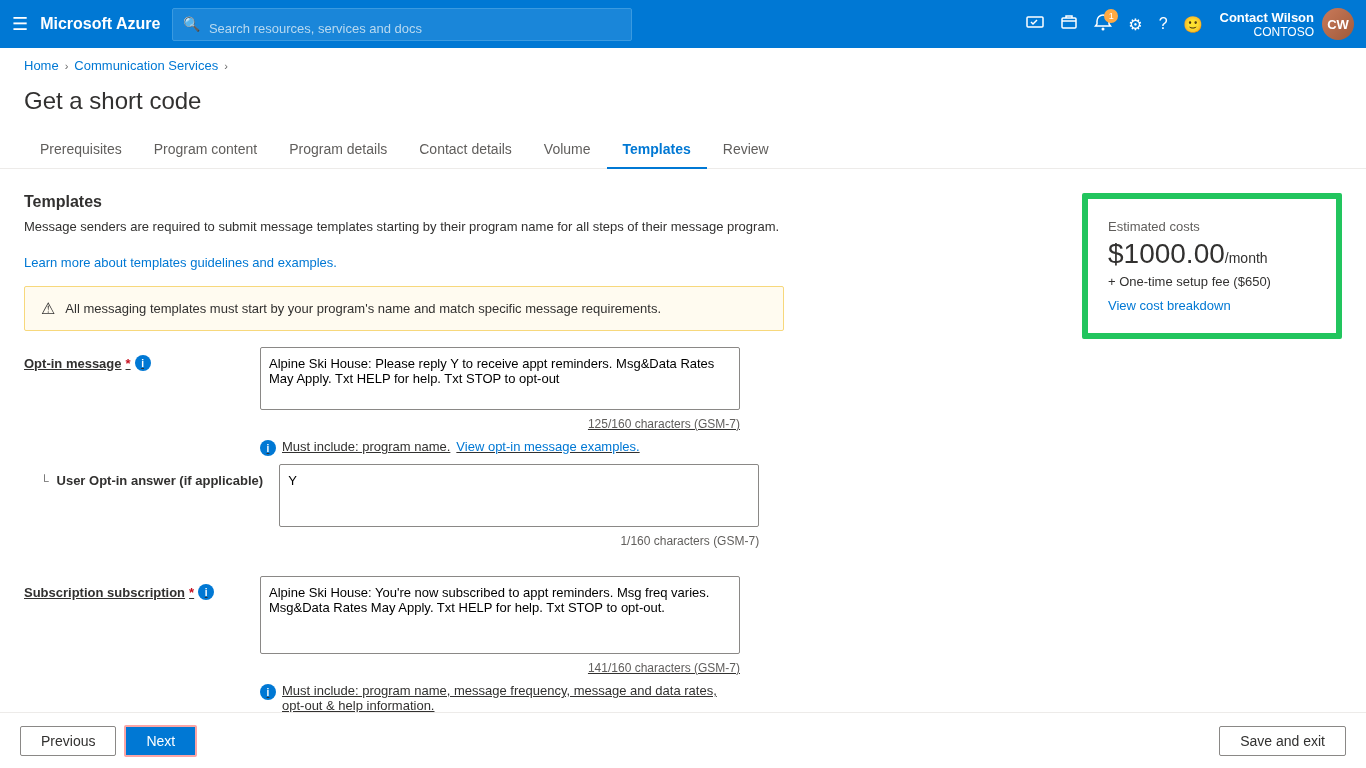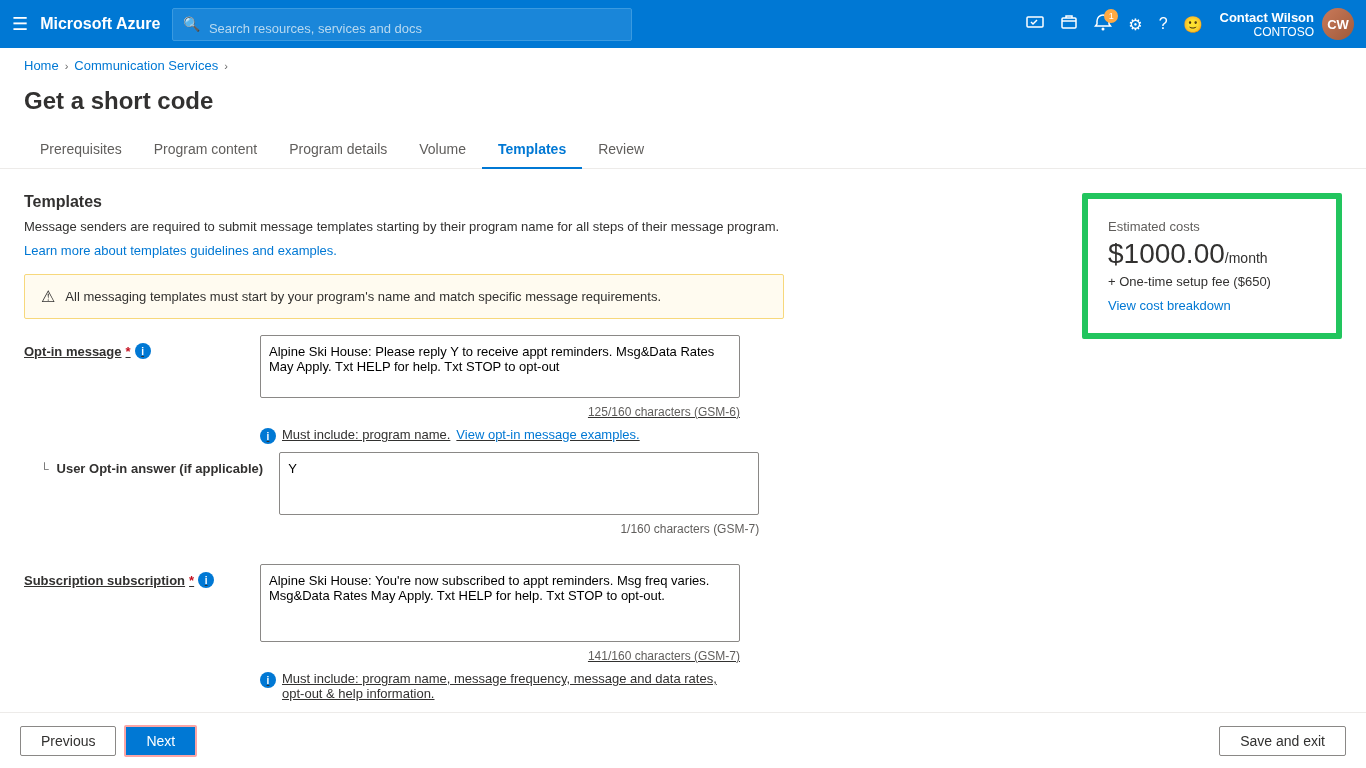--- a/index.html
+++ b/index.html
@@ -63,21 +63,21 @@
       padding: 10px 24px;
       font-size: 13px;
       gap: 6px;
     }
     .breadcrumb a { color: #0078d4; text-decoration: none; }
     .breadcrumb-sep { color: #666; font-size: 11px; }
 
     
     .page-title {
       font-size: 24px;
-      font-weight: 700;
+      font-weight: 400;
       padding: 4px 24px 16px 24px;
       color: #323130;
     }
 
     
     .tabs {
       display: flex;
       border-bottom: 1px solid #edebe9;
       padding: 0 24px;
       gap: 0;
@@ -106,21 +106,21 @@
 
     
     .section-title {
       font-size: 16px;
       font-weight: 600;
       margin-bottom: 8px;
     }
     .section-desc {
       font-size: 13px;
       color: #323130;
-      margin-bottom: 8px;
+      margin-bottom: 20px;
     }
     .section-link {
       color: #0078d4;
       text-decoration: none;
       font-size: 13px;
     }
 
     
     .warning-banner {
       display: flex;
@@ -312,20 +312,21 @@
   <a href="#">Communication Services</a>
   <span class="breadcrumb-sep">›</span>
 </div>
 
 <h1 class="page-title">Get a short code</h1>
 
 <div class="tabs">
   <div class="tab">Prerequisites</div>
   <div class="tab">Program content</div>
   <div class="tab">Program details</div>
+  <div class="tab">Contact details</div>
   <div class="tab">Volume</div>
   <div class="tab active">Templates</div>
   <div class="tab">Review</div>
 </div>
 
 <div class="main-content">
   <div class="content-left">
 
     
     <div class="section-title">Templates</div>
@@ -343,21 +344,21 @@
       <div class="field-row">
         <div class="field-label-col">
           <span class="field-label">
             <span>Opt-in message</span>
               <span class="required">*</span>
             <span class="info-icon" title="Info">i</span>
           </span>
         </div>
         <div class="field-input-col">
           <textarea rows="3" style="">Alpine Ski House: Please reply Y to receive appt reminders. Msg&amp;Data Rates May Apply. Txt HELP for help. Txt STOP to opt-out</textarea>
-          <div class="char-count">125/160 characters (GSM-6)</div>
+          <div class="char-count">125/160 characters (GSM-7)</div>
           <div class="field-hint">
             <span class="hint-icon">i</span>
             <span>Must include: program name.</span>
             <a href="#" class="section-link">View opt-in message examples.</a>
           </div>
         </div>
       </div>
 
       <div style="display:flex; align-items:flex-start; gap:16px; margin-left:16px; margin-top:8px;">
         <div style="min-width:204px; padding-top:8px; display:flex; align-items:center; gap:6px;">

